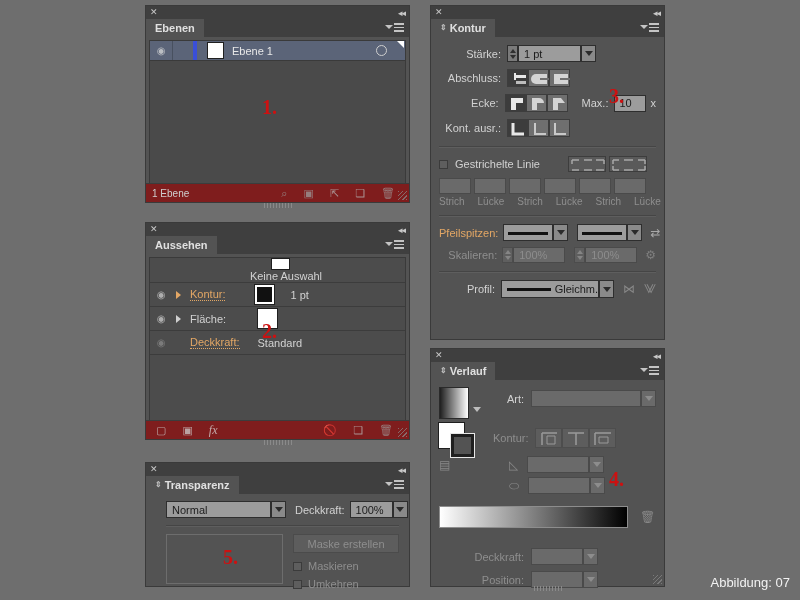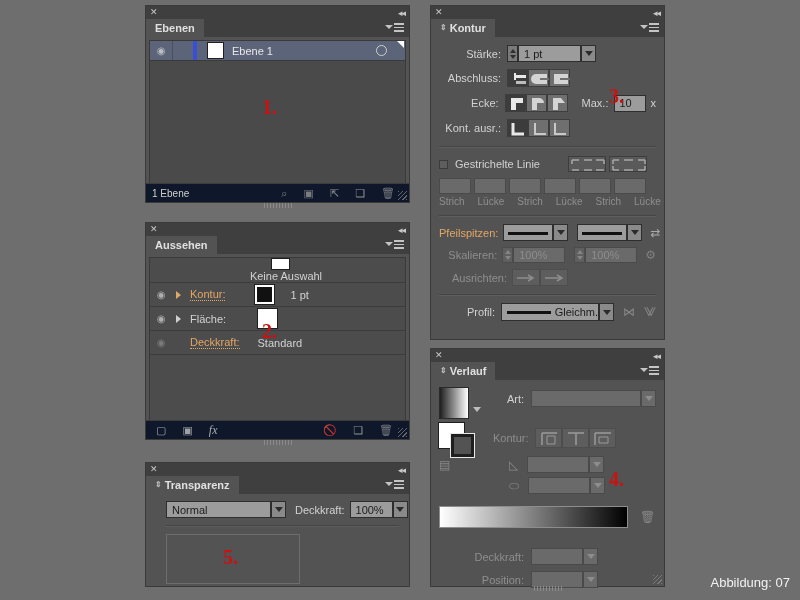--- a/index.html
+++ b/index.html
@@ -33,21 +33,21 @@
   .sbtn{background:#6f6f6f;border:1px solid #3d3d3d;box-sizing:border-box;position:relative;}
   .sbtn.on{background:#3c3c3c;}
   .sbtn.dis{background:#5d5d5d;border-color:#4d4d4d;}
   .spin{width:11px;display:flex;flex-direction:column;justify-content:center;align-items:center;background:#7a7a7a;border:1px solid #2e2e2e;box-sizing:border-box;gap:2px;}
   .spin.dk{background:#5f5f5f;border-color:#4c4c4c;}
   .spin .u{width:0;height:0;border-left:3px solid transparent;border-right:3px solid transparent;border-bottom:4px solid #2e2e2e;}
   .spin .d{width:0;height:0;border-left:3px solid transparent;border-right:3px solid transparent;border-top:4px solid #2e2e2e;}
   .spin.dk .u{border-bottom-color:#858585;} .spin.dk .d{border-top-color:#858585;}
   .chk{width:9px;height:9px;background:#5e5e5e;border:1px solid #3b3b3b;box-sizing:border-box;}
   .sep{height:1px;background:#454545;border-bottom:1px solid #5e5e5e;}
-  .footer{height:18px;background:#0f172a;border-top:1px solid #3c3c3c;display:flex;align-items:center;}
+  .footer{height:18px;background:#7f1d1d;border-top:1px solid #3c3c3c;display:flex;align-items:center;}
   .grip{position:absolute;left:50%;transform:translateX(-50%);bottom:-6px;width:28px;height:5px;
         background:repeating-linear-gradient(90deg,#8a8a8a 0 1px,transparent 1px 3px);}
   .caption{position:absolute;right:10px;bottom:10px;color:#f2f2f2;font-size:13px;}
   .ico{opacity:.75;}
   .resize{position:absolute;right:2px;bottom:2px;width:9px;height:9px;
     background:repeating-linear-gradient(135deg,#8a8a8a 0 1px,transparent 1px 3px);opacity:.7;}
   .row{display:flex;align-items:center;}
 </style>
 </head>
 <body>
@@ -181,20 +181,33 @@
         <div class="fieldbox" style="width:43px;height:17px;">100%</div>
         <div class="drop" style="height:17px;">
             <span class="caret"></span>
           </div>
       </div>
     </div>
     <div class="sep" style="margin:7px 0 7px 0;"></div>
     <div class="row" style="align-items:flex-start;">
       <div style="width:132px;height:48px;background:#535353;border:1px solid #6d6d6d;position:relative;">
         <span class="marker" style="left:56px;top:11px;">5.</span>
+      </div>
+      <div style="margin-left:10px;">
+        <div style="width:104px;height:17px;background:#5d5d5d;border:1px solid #4b4b4b;display:flex;align-items:center;justify-content:center;">
+          <span class="lbl dim">Maske erstellen</span>
+        </div>
+        <div class="row" style="margin-top:7px;">
+          <span class="chk"></span>
+          <span class="lbl dim" style="margin-left:6px;">Maskieren</span>
+        </div>
+        <div class="row" style="margin-top:6px;">
+          <span class="chk"></span>
+          <span class="lbl dim" style="margin-left:6px;">Umkehren</span>
+        </div>
       </div>
     </div>
   </div>
 </div>
 
 <div class="panel" style="left:430px;top:5px;width:235px;height:335px;">
   <div class="pbar">
     <span class="x">✕</span>
     <span class="dd">◂◂</span>
   </div>
@@ -386,35 +399,20 @@
       <div class="row" style="margin-left:9px;">
         <div class="spin dk" style="height:16px;">
             <span class="u"></span>
             <span class="d"></span>
           </div>
         <div class="fieldbox dk" style="width:52px;height:16px;">100%</div>
       </div>
       <span class="ico" style="margin-left:8px;color:#8d8d8d;font-size:12px;">⚙</span>
     </div>
 
-    <div class="row" style="margin-top:6px;">
-      <span class="lbl dim" style="width:68px;text-align:right;">Ausrichten:</span>
-      <div class="row" style="margin-left:5px;">
-        <span class="sbtn dis" style="width:28px;height:17px;">
-          <svg width="28" height="17">
-              <path d="M4 8h14M15 5l5 3-5 3" stroke="#8d8d8d" stroke-width="1.5" fill="none"></path>
-            </svg>
-        </span>
-        <span class="sbtn dis" style="width:28px;height:17px;">
-          <svg width="28" height="17">
-              <path d="M4 8h16M16 5l5 3-5 3" stroke="#8d8d8d" stroke-width="1.5" fill="none"></path>
-            </svg>
-        </span>
-      </div>
-    </div>
 
     <div class="sep" style="margin:8px 0 7px 0;"></div>
 
     <div class="row">
       <span class="lbl" style="width:62px;text-align:right;">Profil:</span>
       <div class="row" style="margin-left:6px;">
         <div class="fieldbox" style="width:98px;height:18px;padding-left:0;">
           <svg width="48" height="7" style="margin:0 4px;">
               <rect x="1" y="2" width="46" height="3" fill="#111"></rect>
             </svg>

